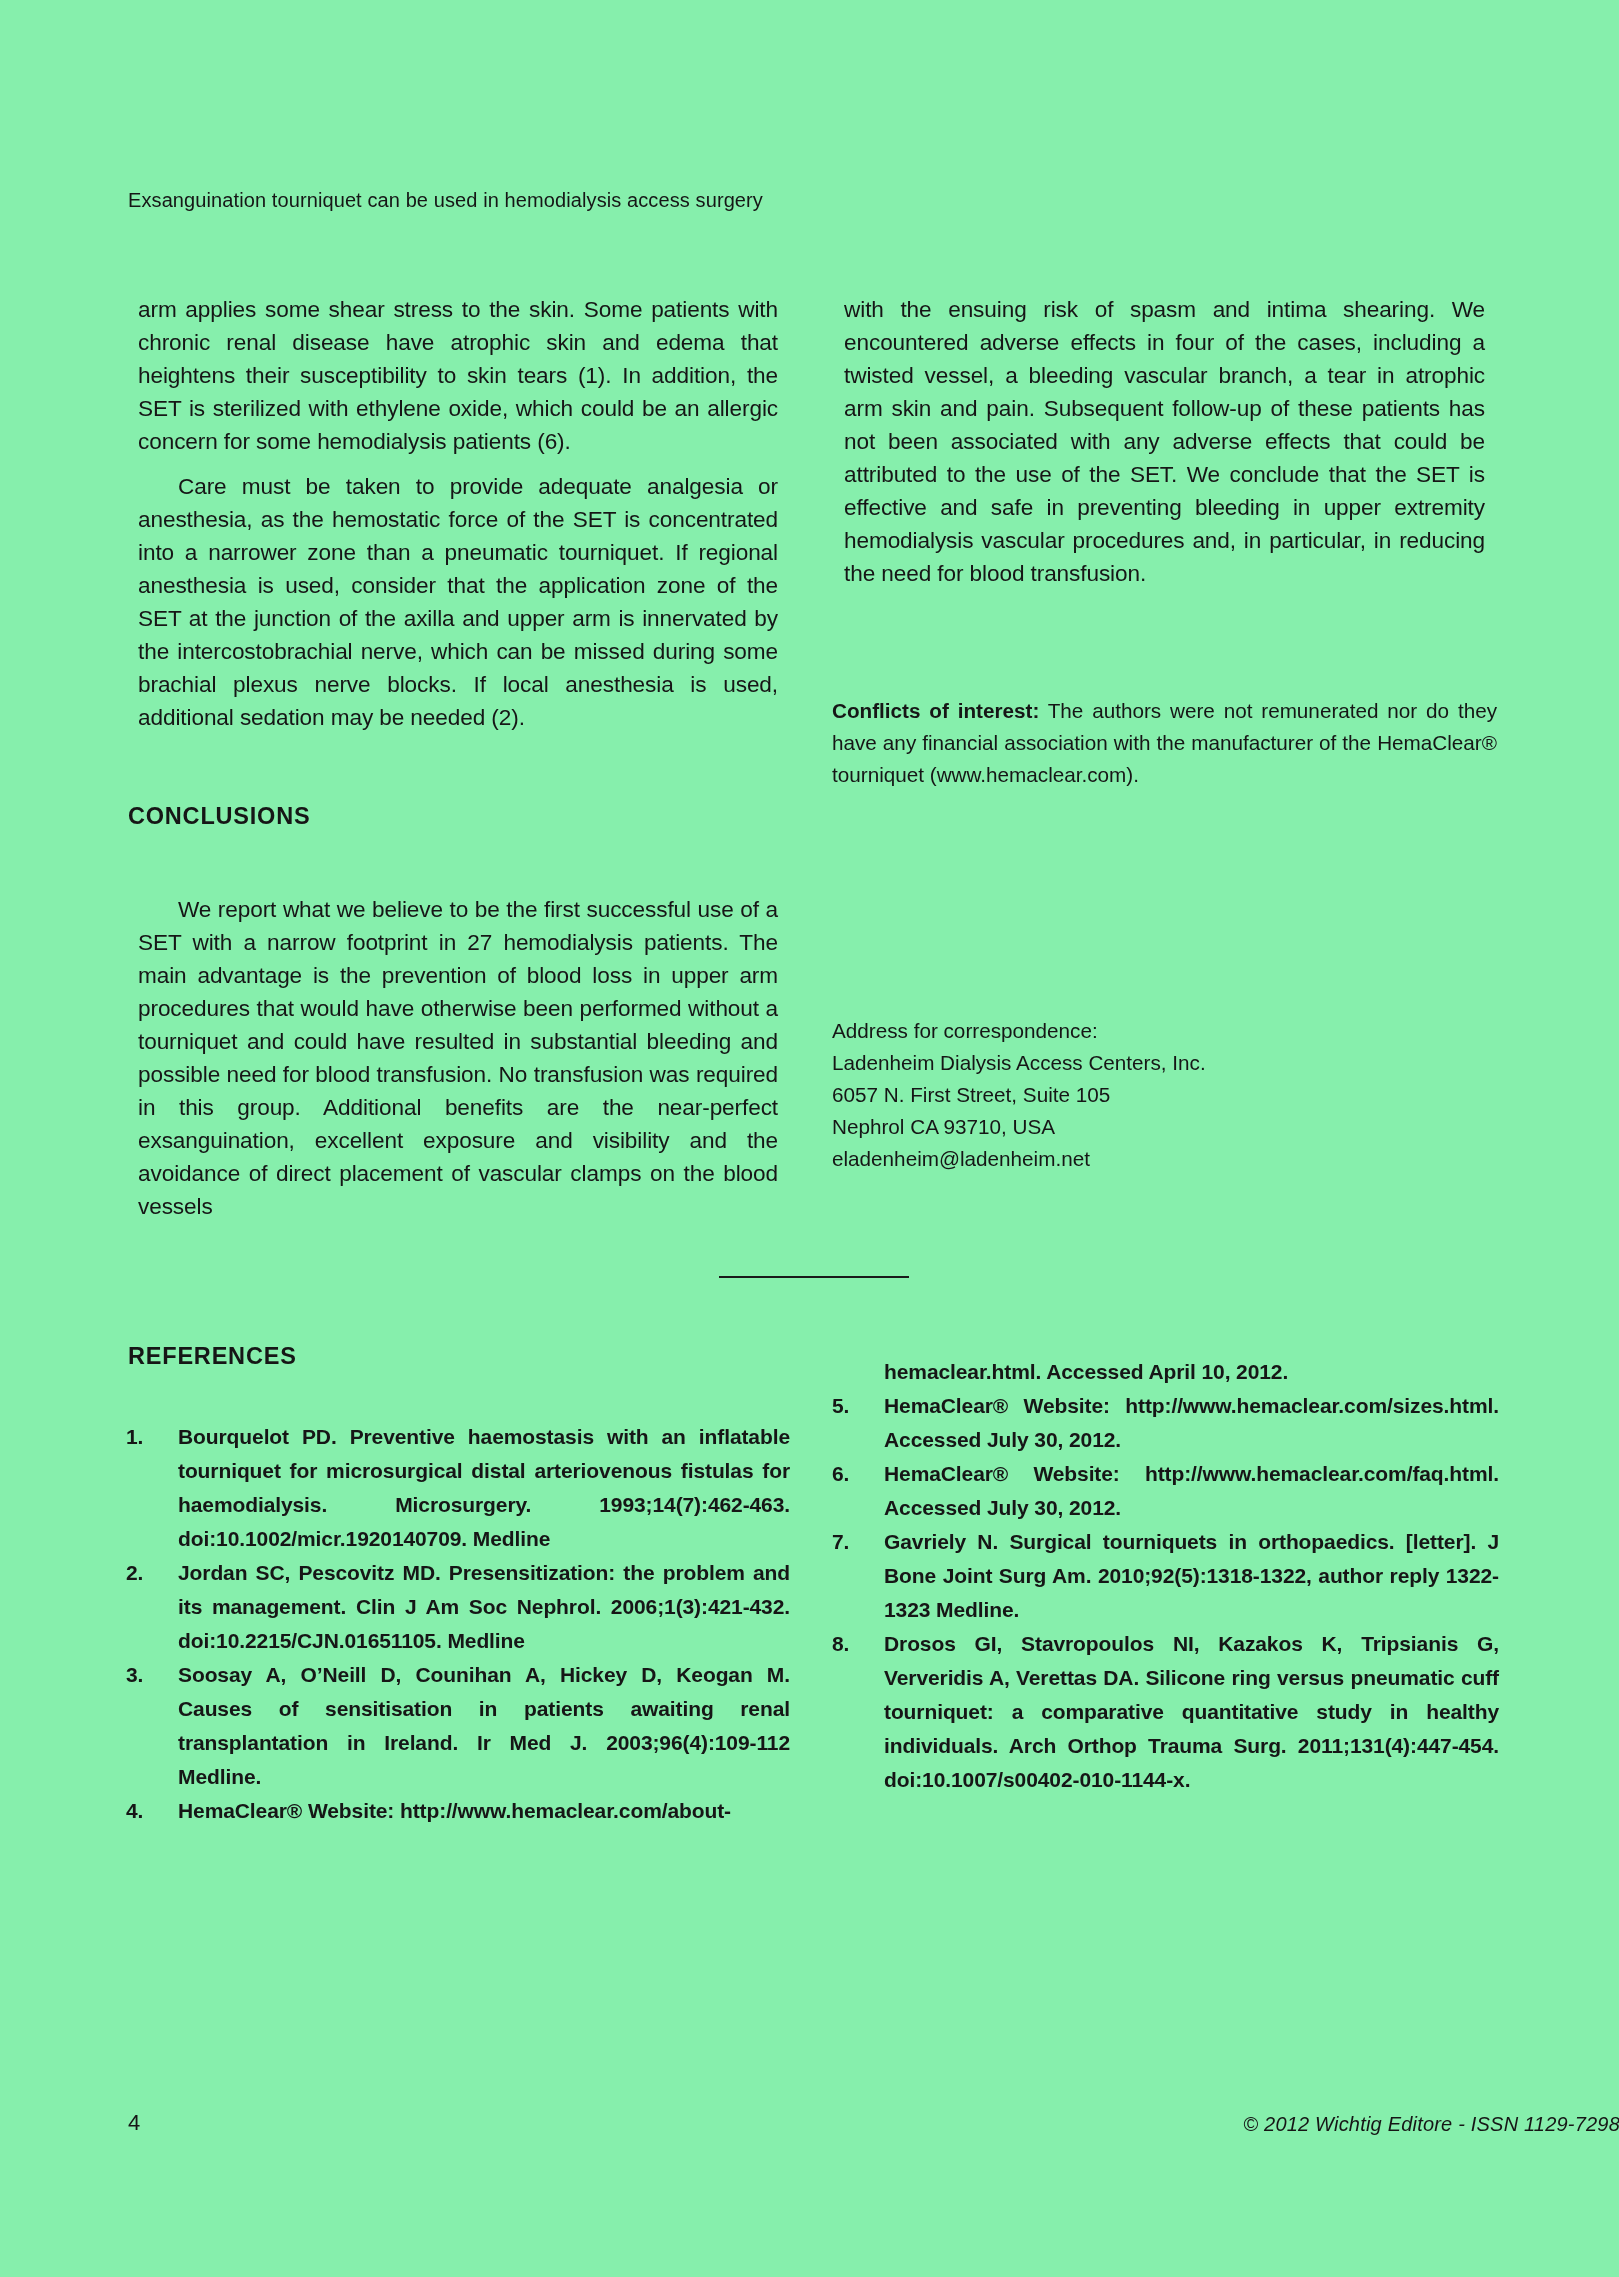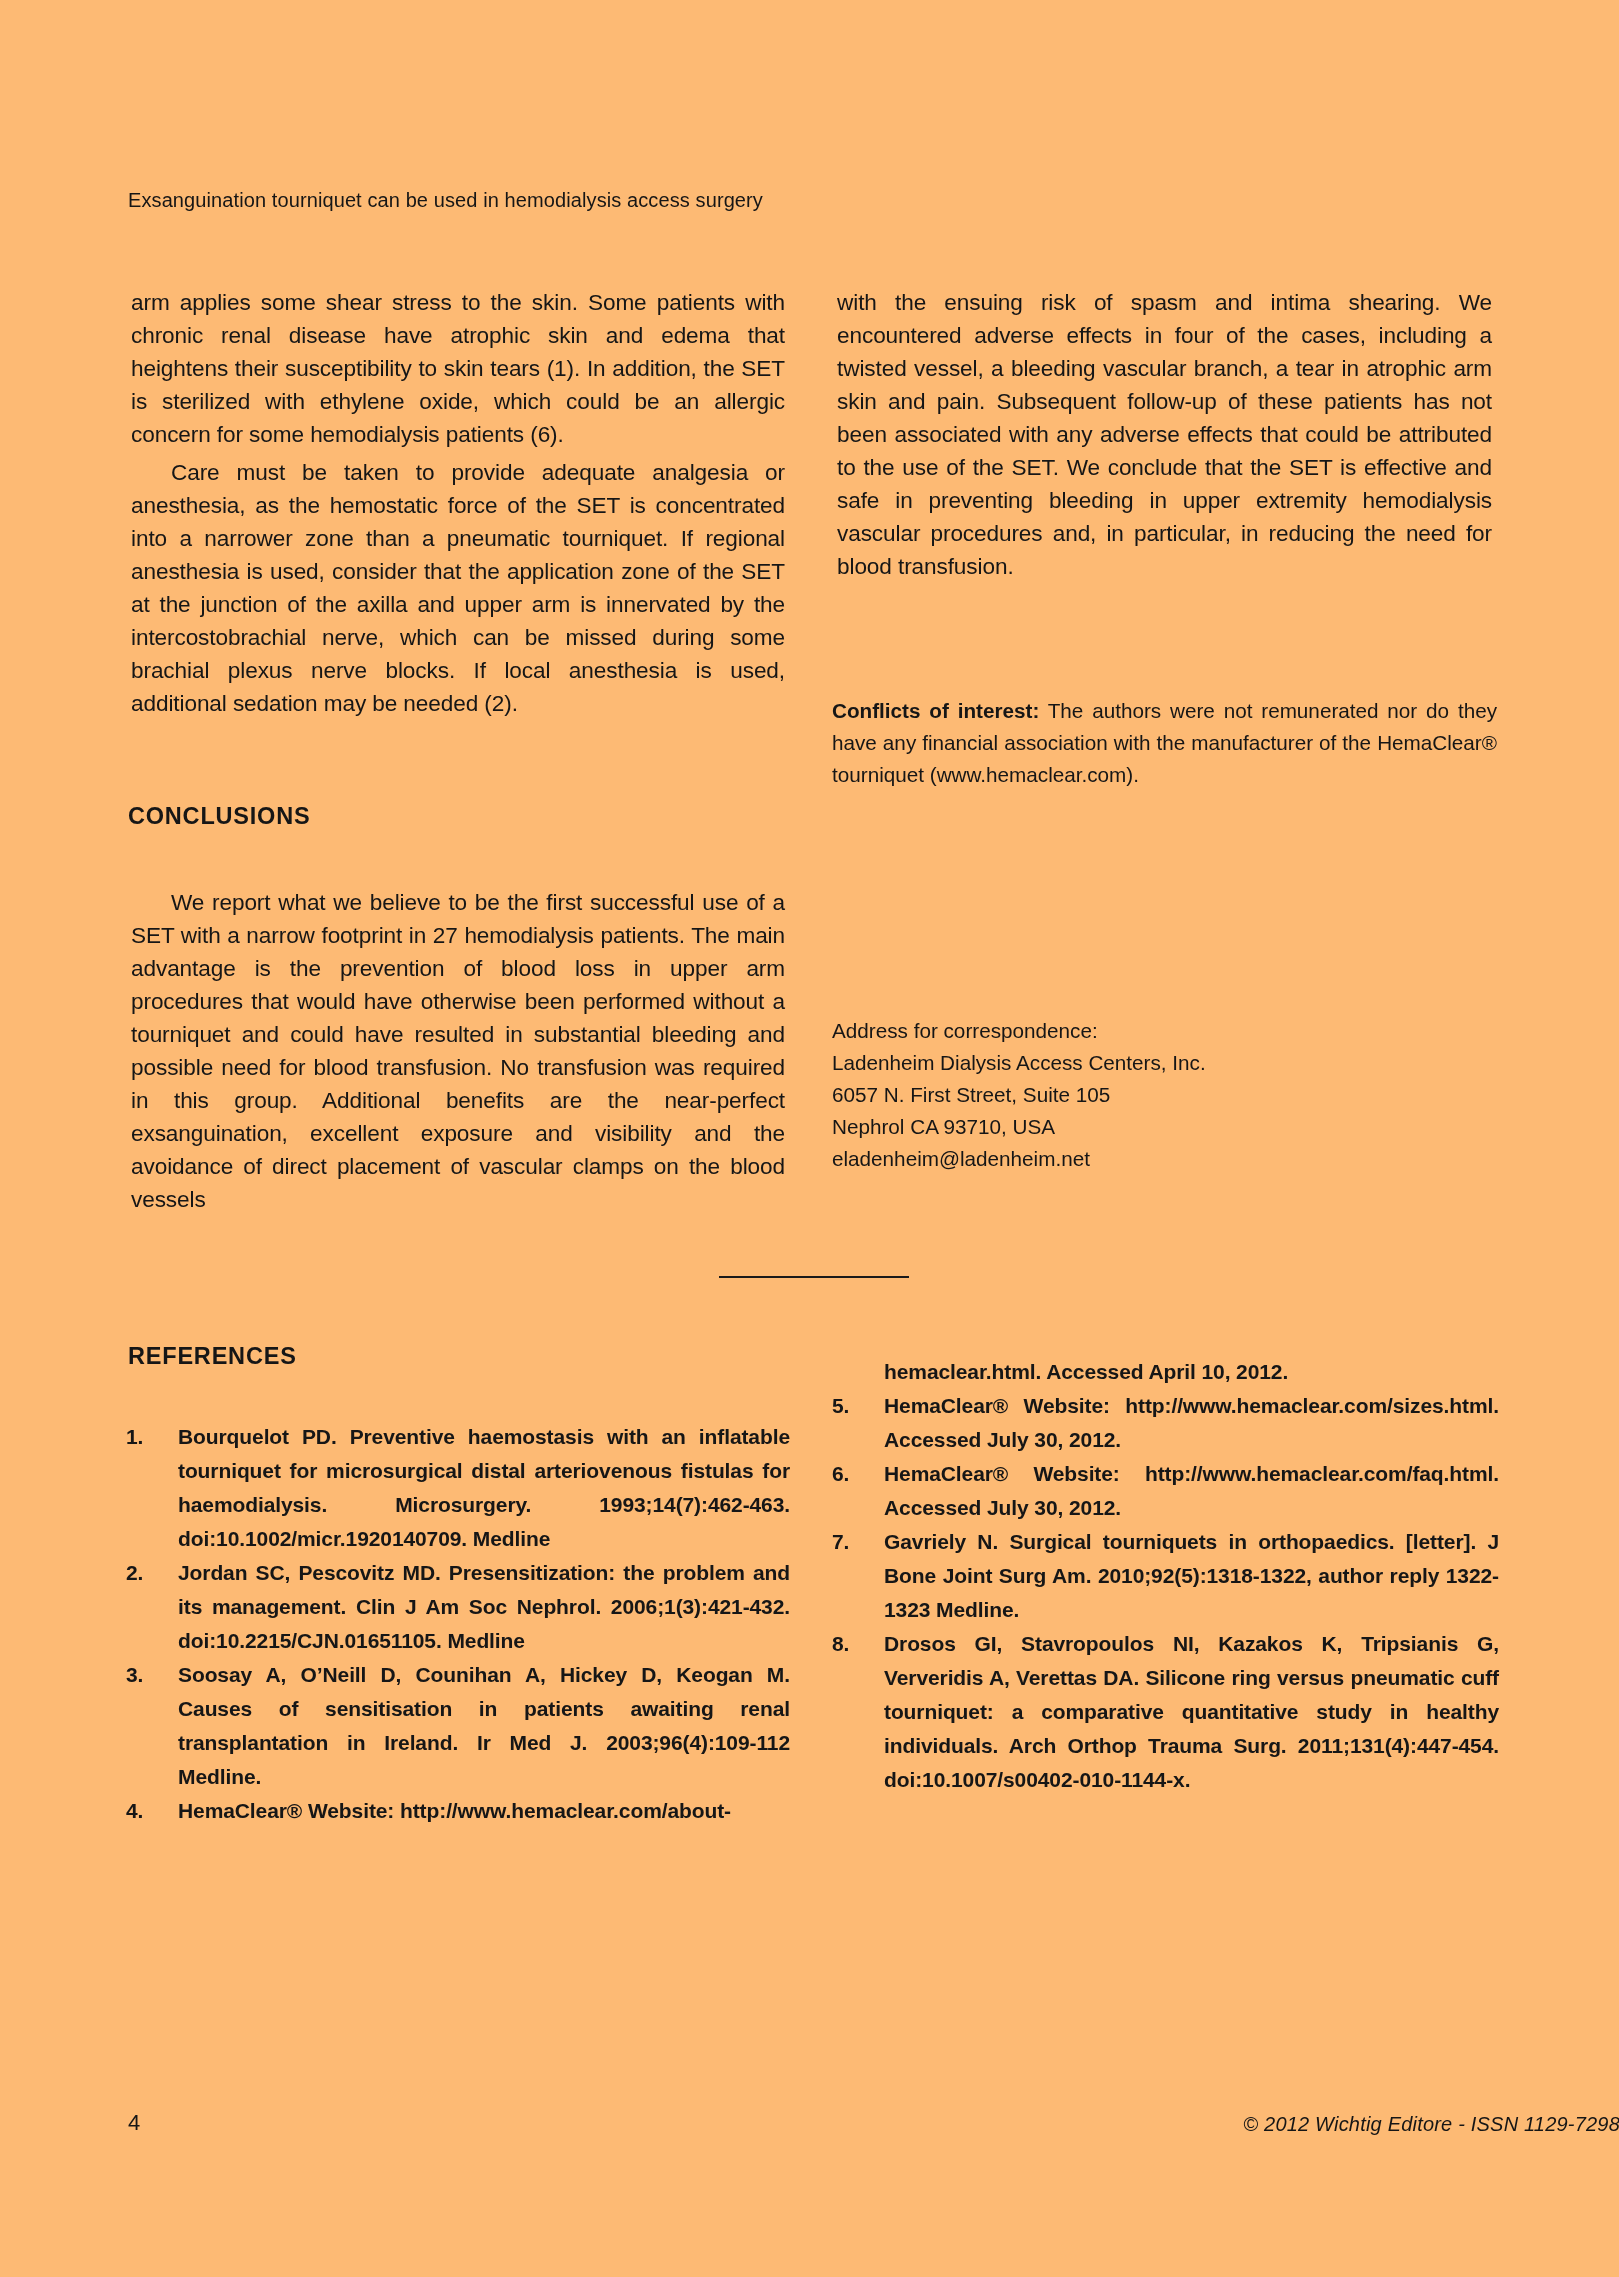--- a/index.html
+++ b/index.html
@@ -1,38 +1,38 @@
 <!DOCTYPE html>
 <html lang="en"><head>
 <meta charset="utf-8">
 <style>
   html, body { margin: 0; padding: 0; background: #e8e8e8; }
   .page {
     position: relative;
     width: 1620px;
     height: 2278px;
-    background: #fdba74;
+    background: #86efac;
     margin: 0 auto;
     font-family: "Liberation Sans", "DejaVu Sans", sans-serif;
     color: #161616;
     overflow: hidden;
   }
   .running-head {
     position: absolute;
     left: 128px; top: 189px;
     font-size: 20px;
     letter-spacing: 0.1px;
   }
   .body-text {
     font-size: 22.6px;
     line-height: 33px;
     text-align: justify;
     letter-spacing: -0.1px;
   }
-  .body-text p { margin: 5px; }
+  .body-text p { margin: 12px; }
   .col-left-top  { position: absolute; left: 126px; top: 281px; width: 664px; }
   .col-right-top { position: absolute; left: 832px; top: 281px; width: 665px; }
   .indent { text-indent: 40px; }
   .section-heading {
     position: absolute;
     left: 128px;
     font-size: 23.5px;
     font-weight: bold;
     letter-spacing: 0.8px;
     margin: 0;

